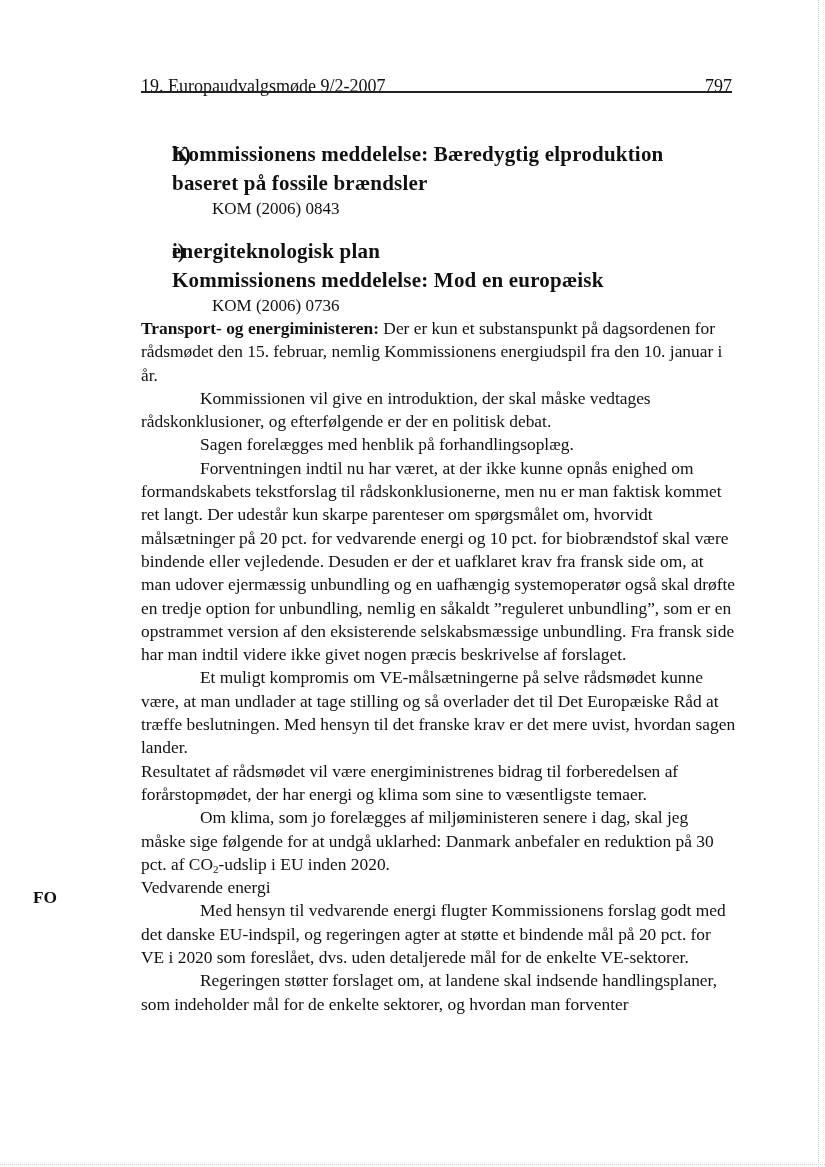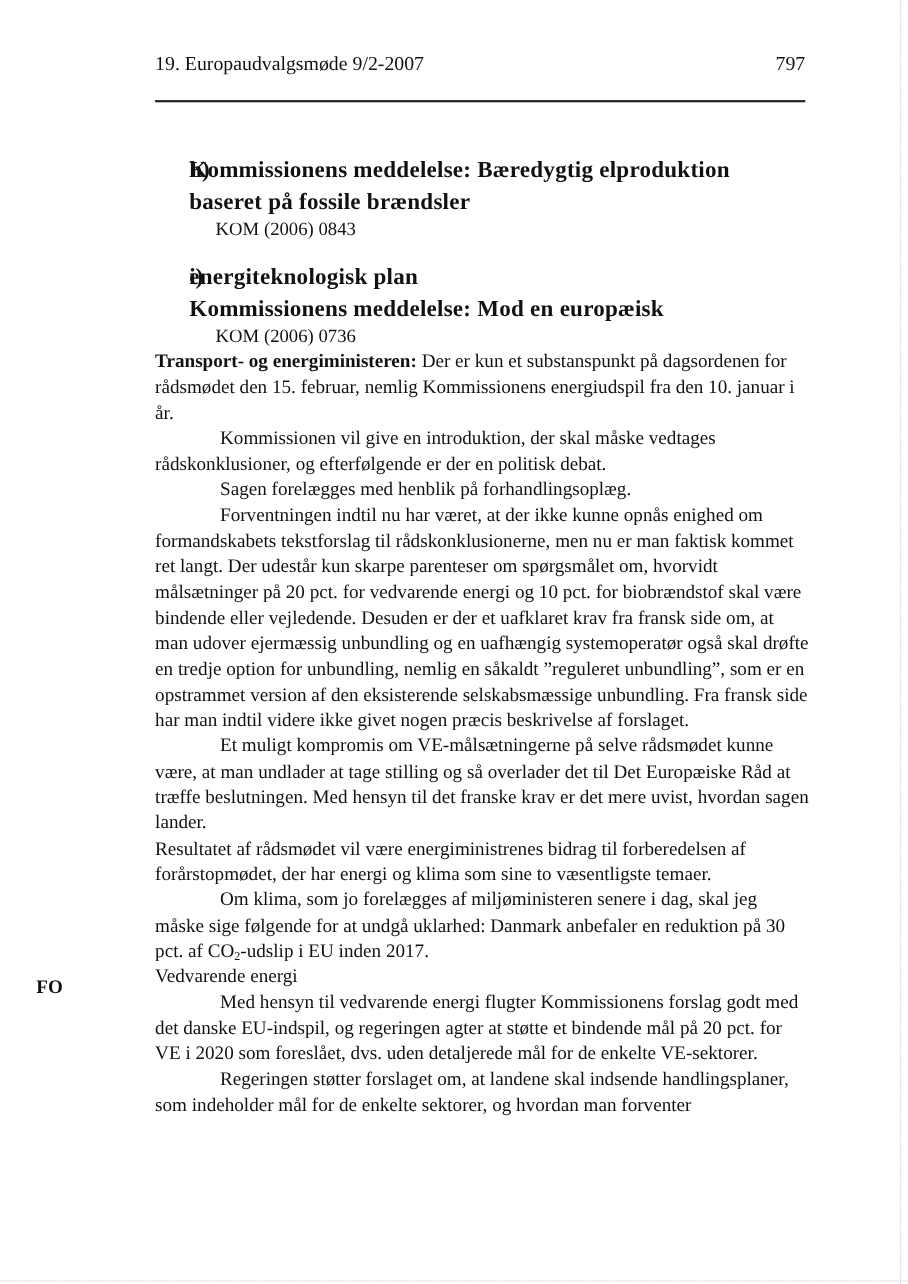--- a/index.html
+++ b/index.html
@@ -2,27 +2,27 @@
 <html><head>
 <meta charset="utf-8">
 <style>
   html, body { margin: 0; padding: 0; background: #ffffff; }
   body { width: 825px; height: 1167px; position: relative; overflow: hidden;
          font-family: "Liberation Serif", serif; color: #111; }
   .page-edge { position: absolute; right: 6px; top: 0; bottom: 0; width: 0;
                border-right: 1px dotted #c8c8c8; }
   .page-bottom { position: absolute; left: 0; right: 0; bottom: 2px; height: 0;
                  border-bottom: 1px dotted #d0d0d0; }
-  .header { position: absolute; left: 141px; top: 48px; width: 591px;
+  .header { position: absolute; left: 141px; top: 76px; width: 591px;
             font-size: 18px; display: flex; justify-content: space-between; align-items: center; }
   .rule { position: absolute; left: 141px; top: 91px; width: 591px; height: 2px; background: #222; }
   .item { position: absolute; left: 172px; width: 560px; }
   .item .marker { position: absolute; left: 0; top: 0; font-weight: bold; font-size: 21px; line-height: 29px; }
   .item .title { font-weight: bold; font-size: 21px; line-height: 29px; letter-spacing: 0.2px; }
-  .item .ref { margin-left: 24px; font-size: 17px; line-height: 22px; }
+  .item .ref { margin-left: 40px; font-size: 17px; line-height: 22px; }
   .item-h { top: 140px; }
   .item-i { top: 237px; }
   .body { position: absolute; left: 141px; top: 317px; width: 595px;
           font-size: 17.4px; line-height: 23.3px; }
   .body p { margin: 0; }
   .indent { text-indent: 59px; }
   .speaker { font-weight: bold; }
   .italic { }
   .margin-note { position: absolute; left: 33px; top: 886px; font-size: 17.4px; line-height: 23.3px; font-weight: bold; }
   sub { font-size: 11px; vertical-align: -3px; line-height: 0; }
@@ -59,17 +59,17 @@
 
 <div class="margin-note">FO</div>
 
 <div class="body">
   <p><span class="speaker">Transport- og energiministeren:</span><span> Der er kun et substanspunkt på dagsordenen for rådsmødet den 15. februar, nemlig Kommissionens energiudspil fra den 10. januar i år.</span></p>
   <p class="indent">Kommissionen vil give en introduktion, der skal måske vedtages rådskonklusioner, og efterfølgende er der en politisk debat.</p>
   <p class="indent">Sagen forelægges med henblik på forhandlingsoplæg.</p>
   <p class="indent">Forventningen indtil nu har været, at der ikke kunne opnås enighed om formandskabets tekstforslag til rådskonklusionerne, men nu er man faktisk kommet ret langt. Der udestår kun skarpe parenteser om spørgsmålet om, hvorvidt målsætninger på 20 pct. for vedvarende energi og 10 pct. for biobrændstof skal være bindende eller vejledende. Desuden er der et uafklaret krav fra fransk side om, at man udover ejermæssig unbundling og en uafhængig systemoperatør også skal drøfte en tredje option for unbundling, nemlig en såkaldt ”reguleret unbundling”, som er en opstrammet version af den eksisterende selskabsmæssige unbundling. Fra fransk side har man indtil videre ikke givet nogen præcis beskrivelse af forslaget.</p>
   <p class="indent">Et muligt kompromis om VE-målsætningerne på selve rådsmødet kunne være, at man undlader at tage stilling og så overlader det til Det Europæiske Råd at træffe beslutningen. Med hensyn til det franske krav er det mere uvist, hvordan sagen lander.</p>
   <p>Resultatet af rådsmødet vil være energiministrenes bidrag til forberedelsen af forårstopmødet, der har energi og klima som sine to væsentligste temaer.</p>
-  <p class="indent"><span>Om klima, som jo forelægges af miljøministeren senere i dag, skal jeg måske sige følgende for at undgå uklarhed: Danmark anbefaler en reduktion på 30 pct. af CO</span><sub>2</sub><span>-udslip i EU inden 2017.</span></p>
+  <p class="indent"><span>Om klima, som jo forelægges af miljøministeren senere i dag, skal jeg måske sige følgende for at undgå uklarhed: Danmark anbefaler en reduktion på 30 pct. af CO</span><sub>2</sub><span>-udslip i EU inden 2020.</span></p>
   <p class="italic">Vedvarende energi</p>
   <p class="indent">Med hensyn til vedvarende energi flugter Kommissionens forslag godt med det danske EU-indspil, og regeringen agter at støtte et bindende mål på 20 pct. for VE i 2020 som foreslået, dvs. uden detaljerede mål for de enkelte VE-sektorer.</p>
   <p class="indent">Regeringen støtter forslaget om, at landene skal indsende handlingsplaner, som indeholder mål for de enkelte sektorer, og hvordan man forventer</p>
 </div>
 
 </body></html>

